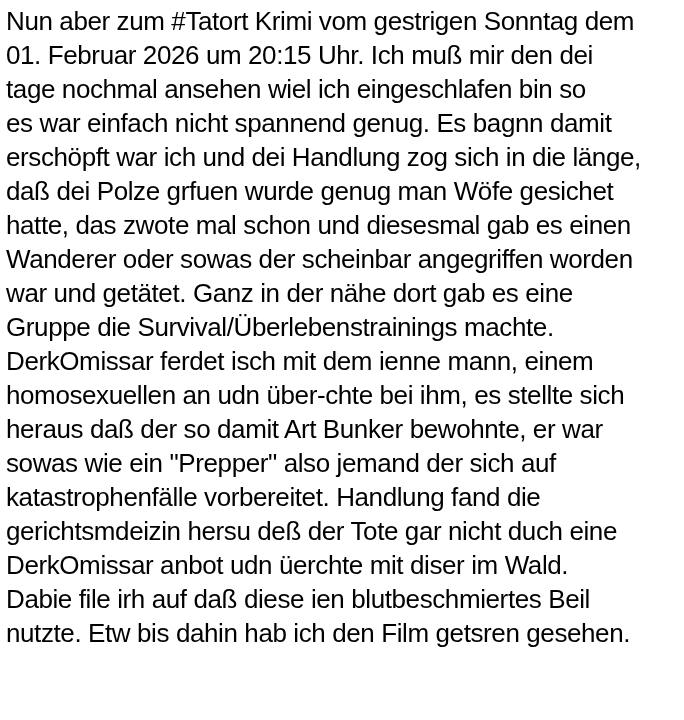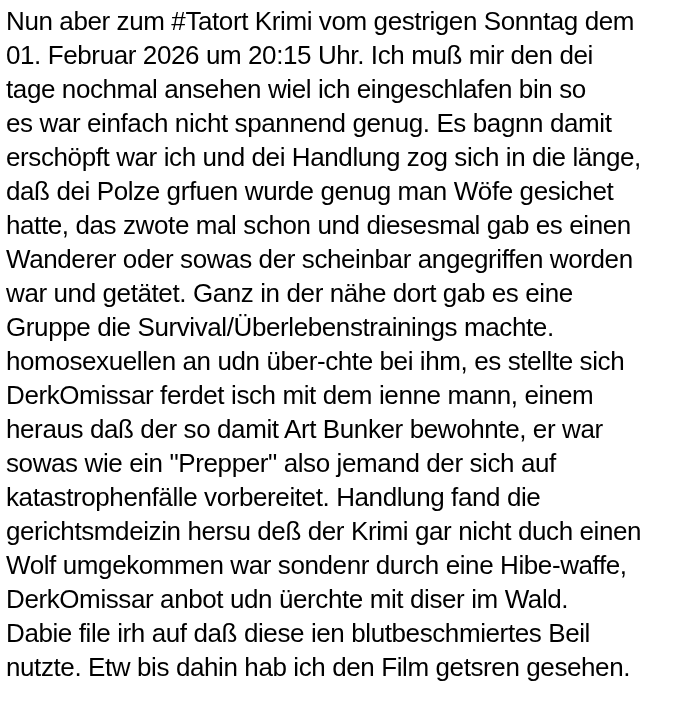--- a/index.html
+++ b/index.html
@@ -36,24 +36,23 @@
       <div class="text-line">Nun aber zum #Tatort Krimi vom gestrigen Sonntag dem</div>
       <div class="text-line">01. Februar 2026 um 20:15 Uhr. Ich muß mir den dei</div>
       <div class="text-line">tage nochmal ansehen wiel ich eingeschlafen bin so</div>
       <div class="text-line">es war einfach nicht spannend genug. Es bagnn damit</div>
       <div class="text-line">erschöpft war ich und dei Handlung zog sich in die länge,</div>
       <div class="text-line">daß dei Polze grfuen wurde genug man Wöfe gesichet</div>
       <div class="text-line">hatte, das zwote mal schon und diesesmal gab es einen</div>
       <div class="text-line">Wanderer oder sowas der scheinbar angegriffen worden</div>
       <div class="text-line">war und getätet. Ganz in der nähe dort gab es eine</div>
       <div class="text-line">Gruppe die Survival/Überlebenstrainings machte.</div>
+      <div class="text-line">DerkOmissar ferdet isch mit dem ienne mann, einem</div>
       <div class="text-line">homosexuellen an udn über-chte bei ihm, es stellte sich</div>
-      <div class="text-line">DerkOmissar ferdet isch mit dem ienne mann, einem</div>
       <div class="text-line">heraus daß der so damit Art Bunker bewohnte, er war</div>
       <div class="text-line">sowas wie ein "Prepper" also jemand der sich auf</div>
       <div class="text-line">katastrophenfälle vorbereitet. Handlung fand die</div>
-      <div class="text-line">gerichtsmdeizin hersu deß der Krimi gar nicht duch einen</div>
-      <div class="text-line">Wolf umgekommen war sondenr durch eine Hibe-waffe,</div>
+      <div class="text-line">gerichtsmdeizin hersu deß der Tote gar nicht duch eine</div>
       <div class="text-line">DerkOmissar anbot udn üerchte mit diser im Wald.</div>
       <div class="text-line">Dabie file irh auf daß diese ien blutbeschmiertes Beil</div>
       <div class="text-line">nutzte. Etw bis dahin hab ich den Film getsren gesehen.</div>
     </div>
 </div>
 
 </body></html>

